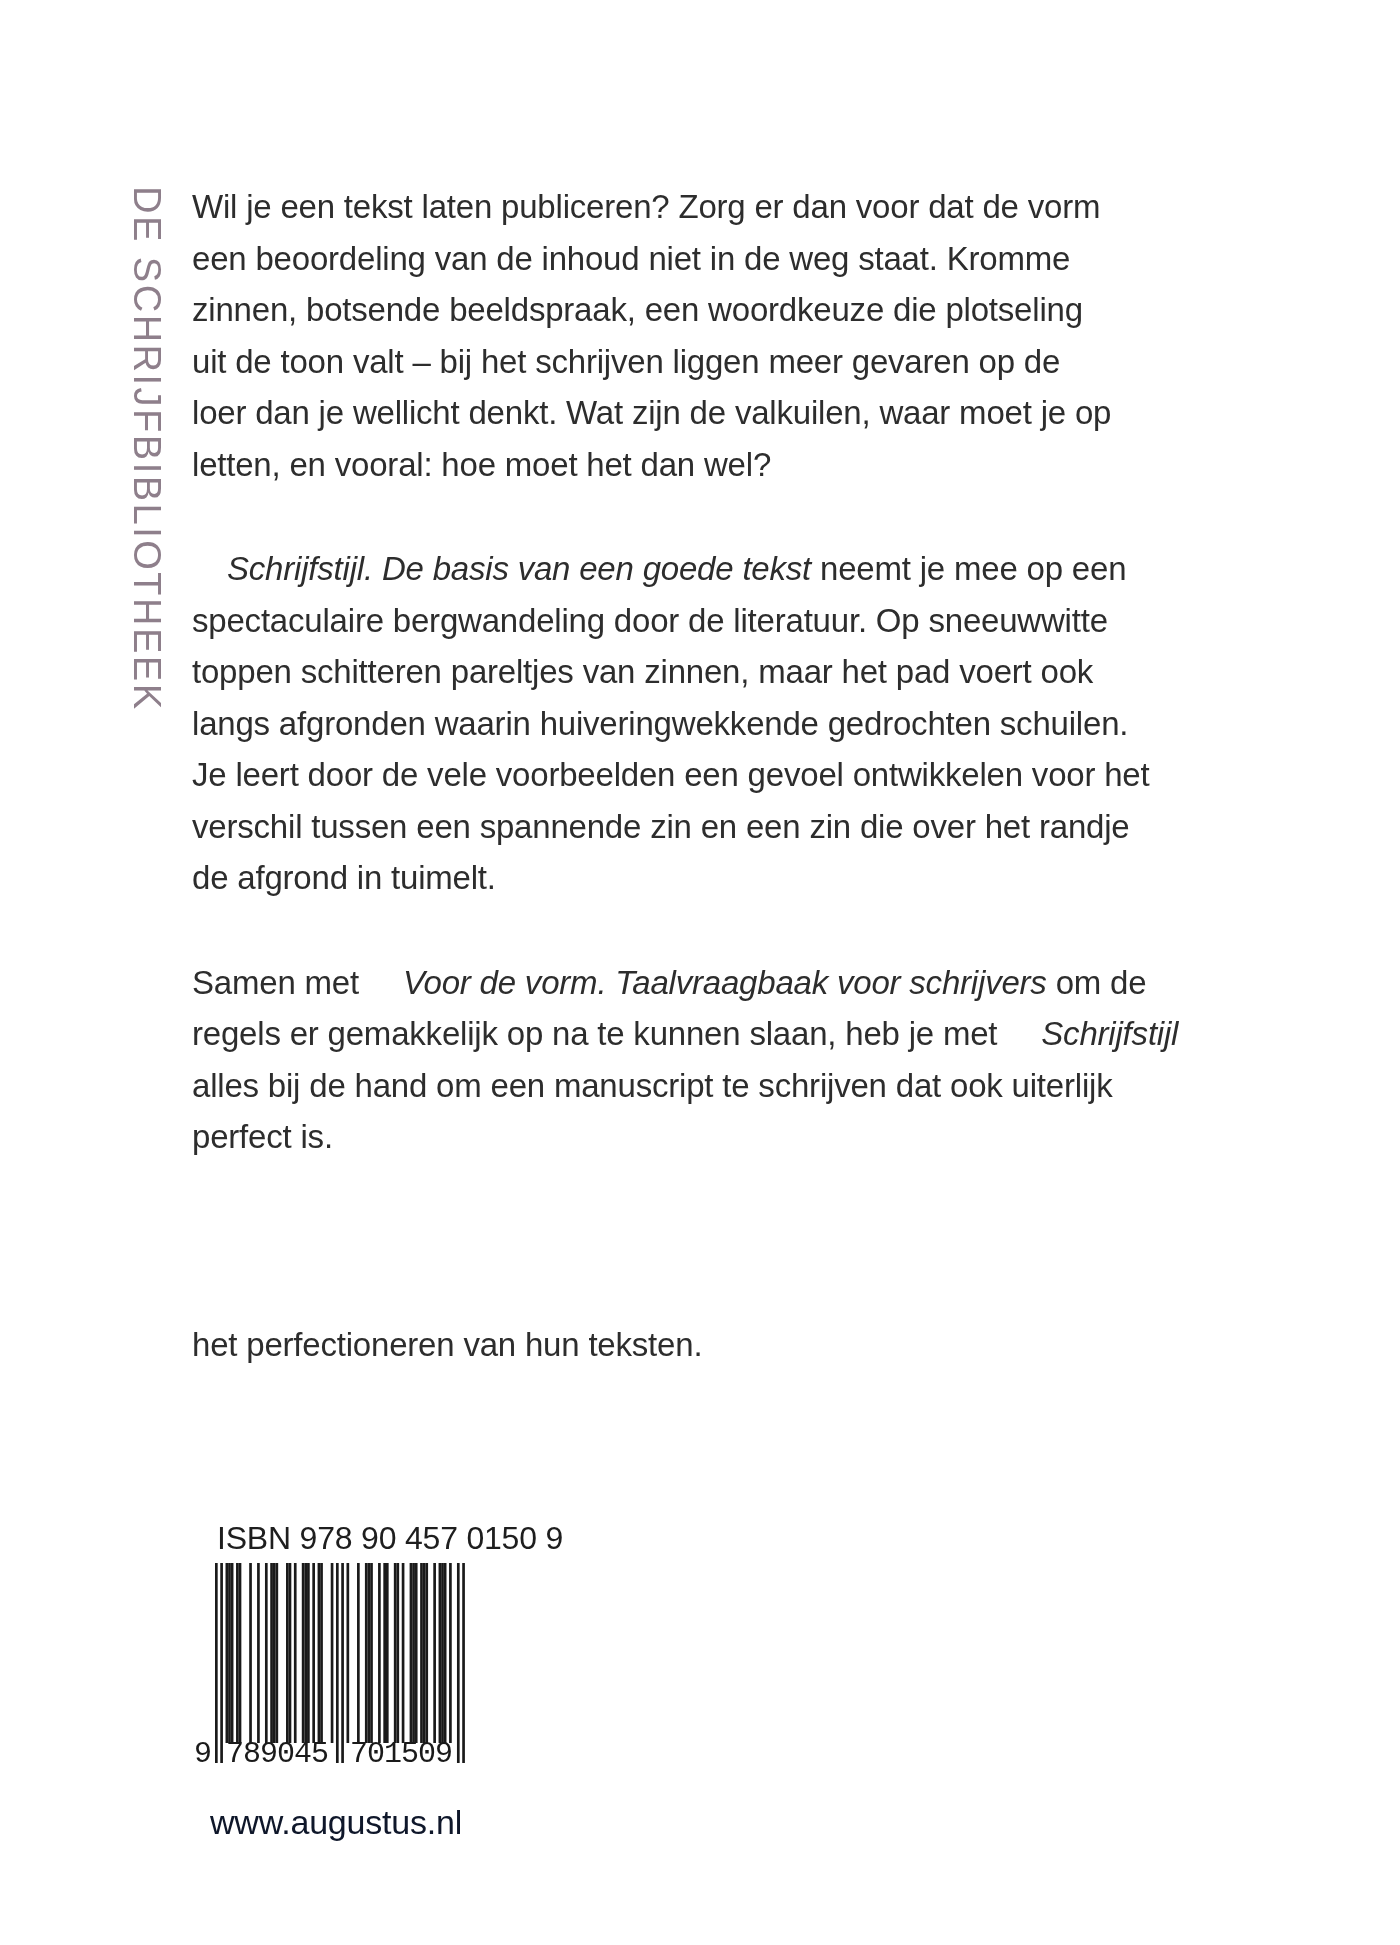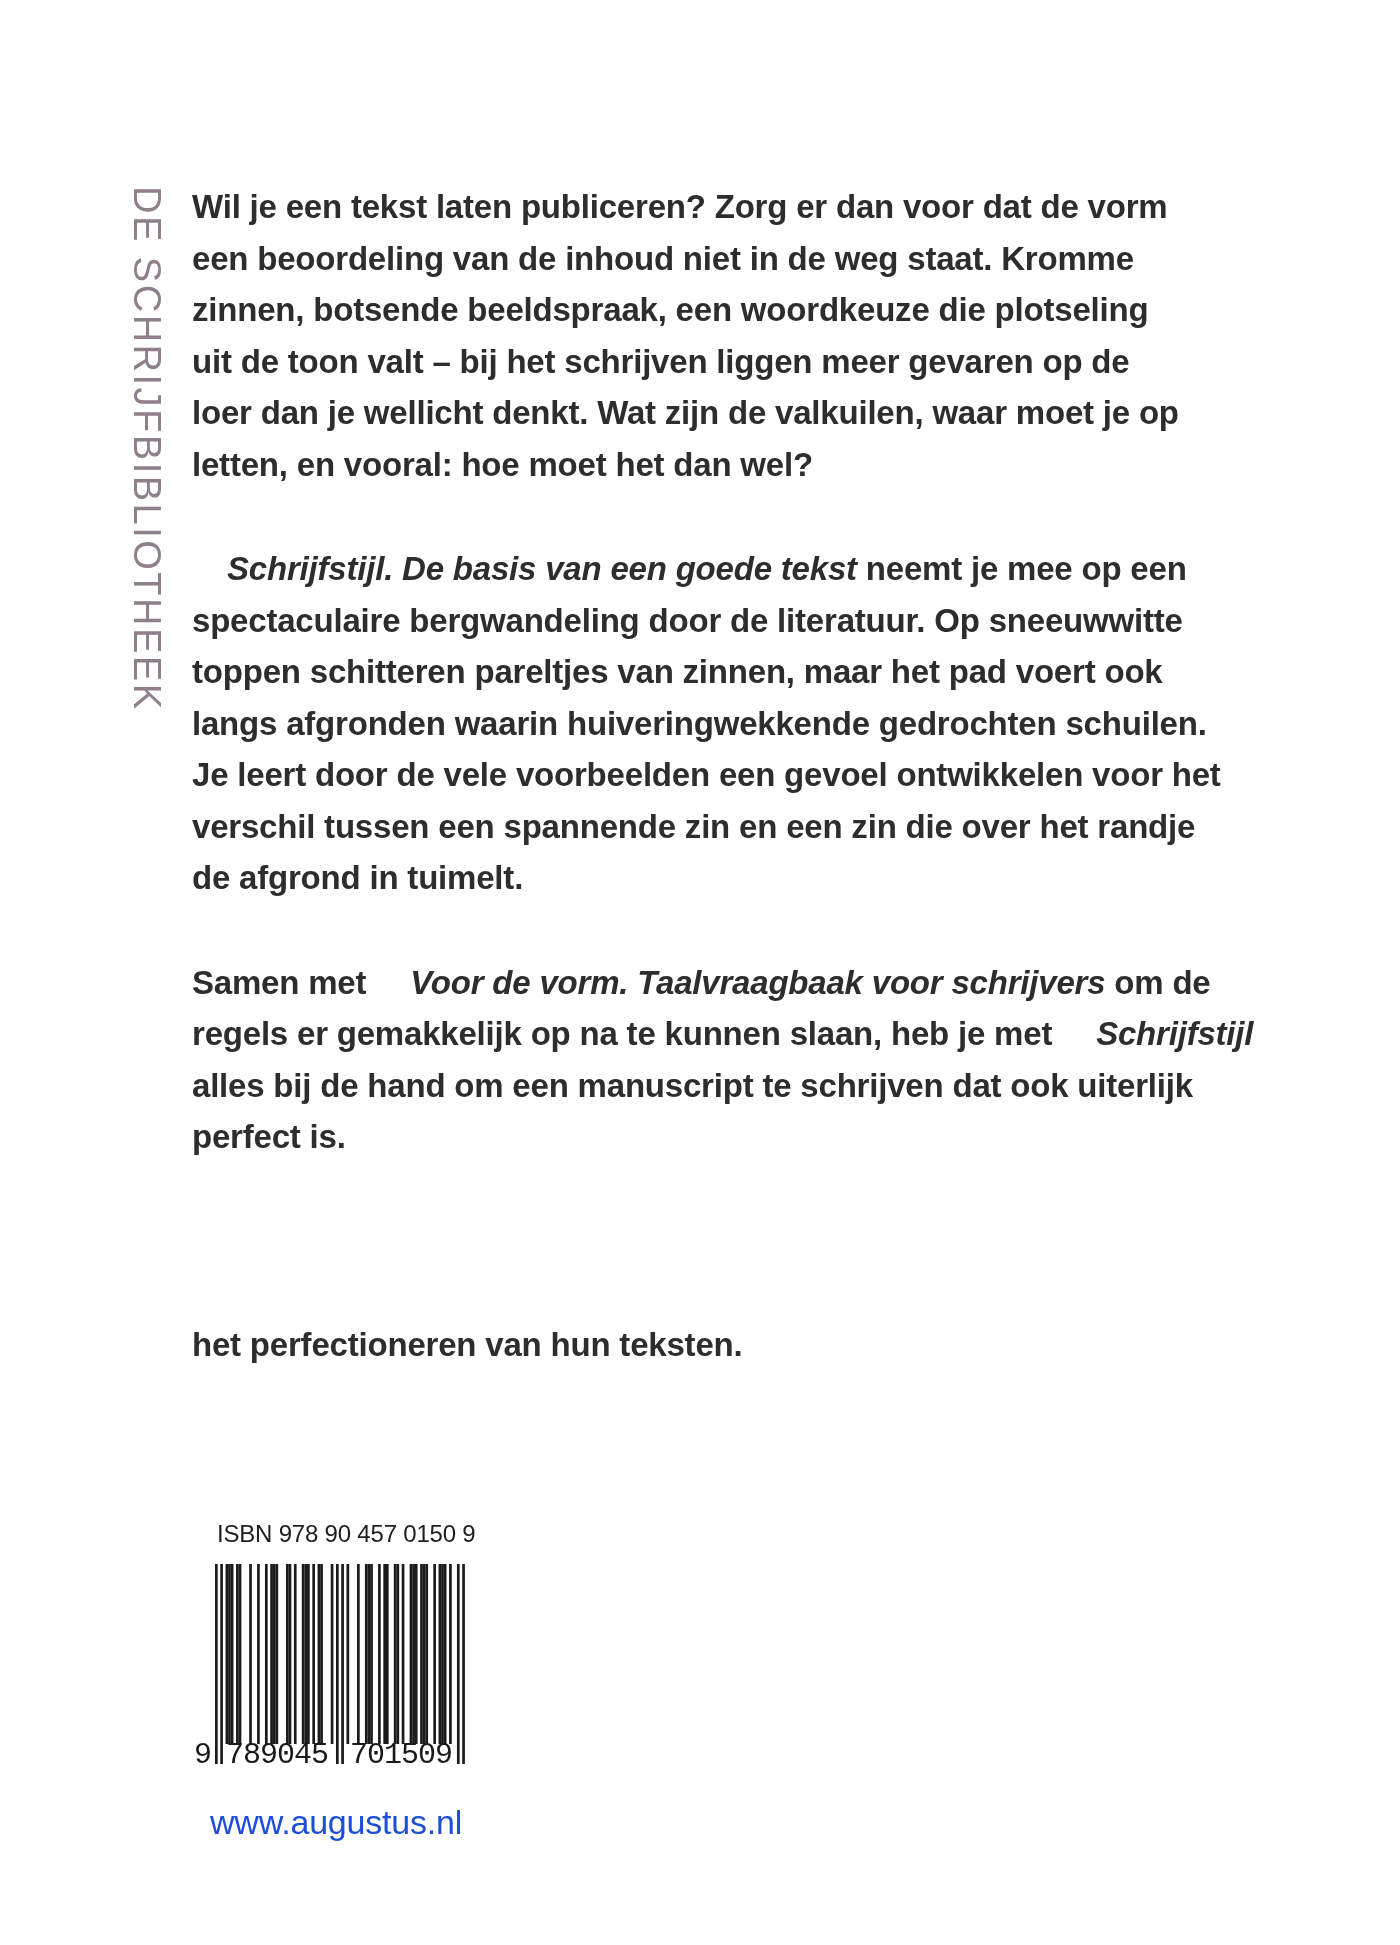--- a/index.html
+++ b/index.html
@@ -28,50 +28,49 @@
     left:192px;top:181px;
     width:1160px;
   }
   .para{
     margin:0 0 53px 0;
     font-size:33px;
     line-height:51.5px;
     letter-spacing:-0.2px;
     color:#2d2d2d;
     white-space:nowrap;
-    font-weight:bold;
   }
   .para .italic{font-style:italic;margin-left:35px;}
   .website-line{
     position:absolute;
     left:192px;top:1421px;
     font-size:33px;line-height:51.5px;
     letter-spacing:-0.2px;
     color:#2d2d2d;
     white-space:nowrap;
   }
   
   .isbn-block{
     position:absolute;
     left:193px;top:1520px;
   }
   .isbn-label{
-    font-size:24px;
+    font-size:32px;
     letter-spacing:-0.2px;
     color:#1e1e1e;
-    margin:0 0 16px 24px;
+    margin:0 0 6px 24px;
     white-space:nowrap;
   }
   .barcode-svg{display:block;}
   .publisher-site{
     position:absolute;
     left:210px;top:1801px;
     font-size:34px;line-height:42px;
     letter-spacing:-0.2px;
-    color:#1d4ed8;
+    color:#0f172a;
     white-space:nowrap;
   }
 </style>
 </head>
 <body>
 
 <div class="page">
 
   <div class="spine">DE SCHRIJFBIBLIOTHEEK</div>
 

